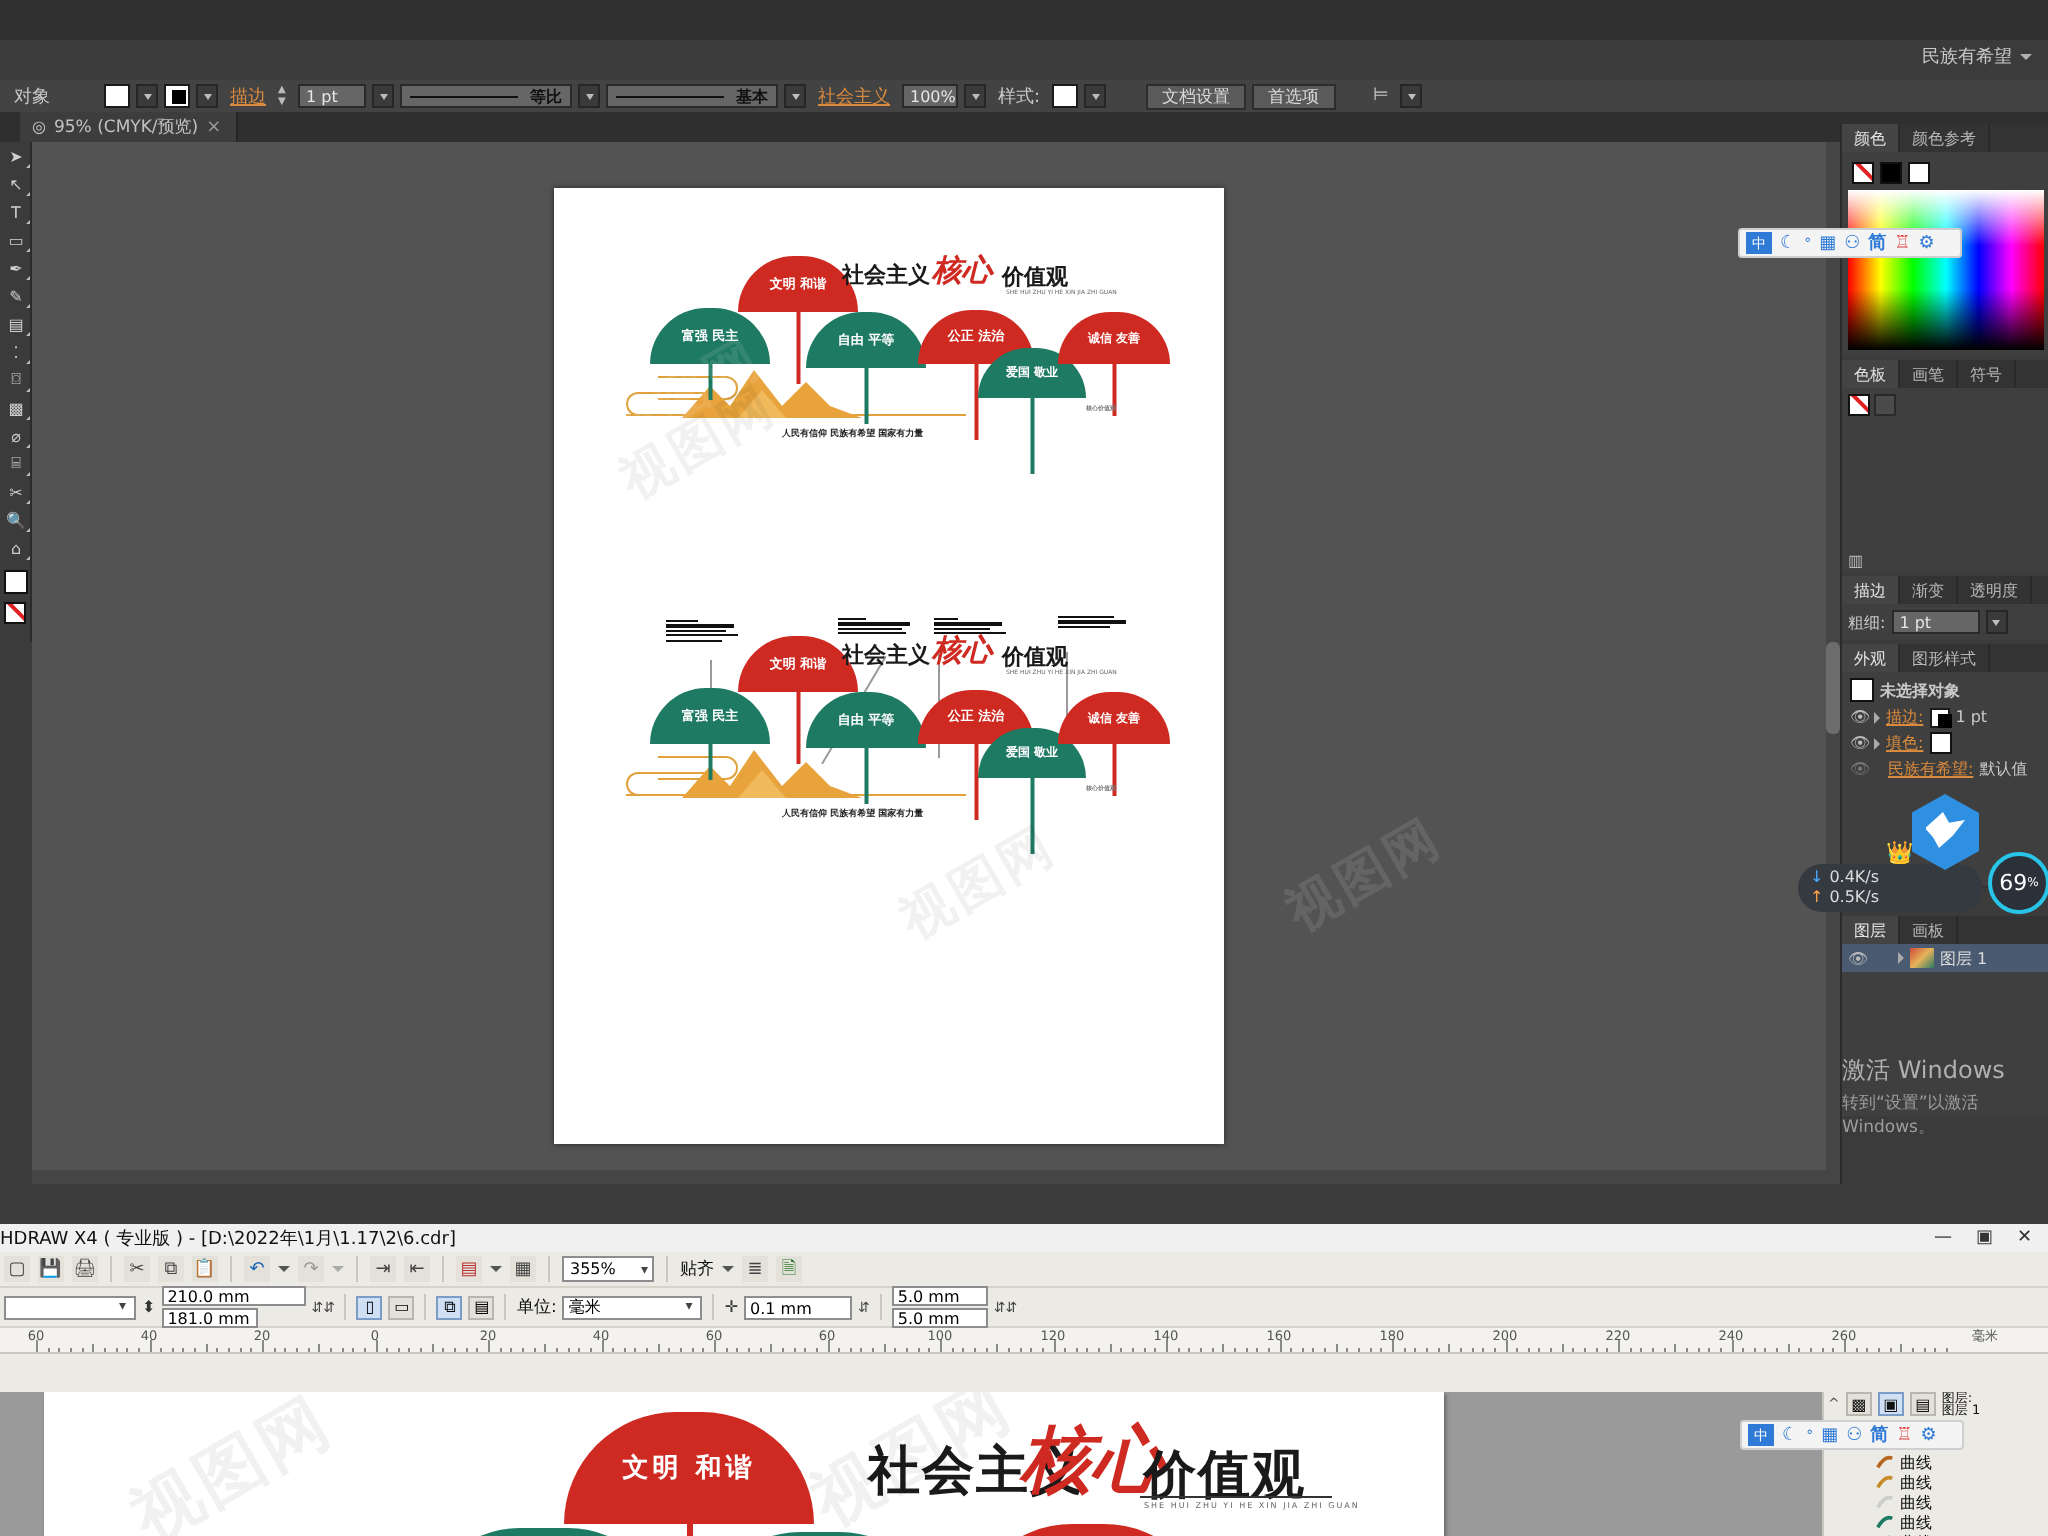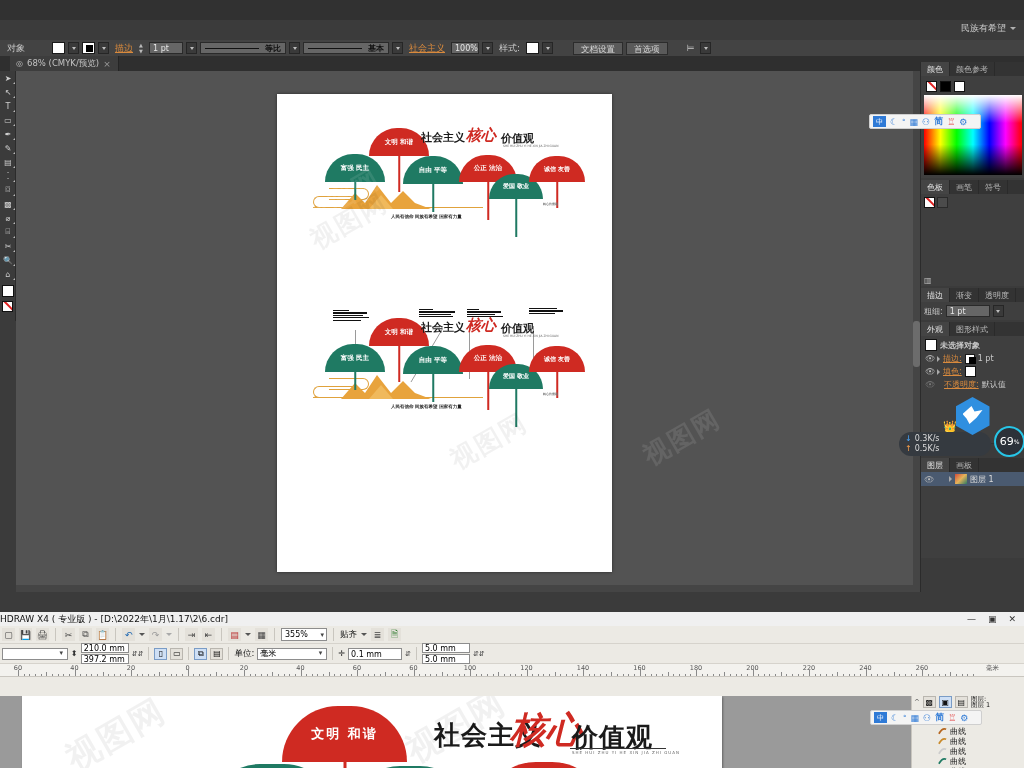--- a/index.html
+++ b/index.html
@@ -213,21 +213,21 @@
       <div class="btn-flat">首选项</div>
       <div style="width:10px"></div>
       <div class="cb-label">⊨</div>
       <div class="dd"></div>
     </div>
 
     <div class="ai-tabbar">
       <div style="width:10px"></div>
       <div class="doc-tab">
         <span style="font-size:8px">◎</span>
-        <span>68% (CMYK/预览)</span>
+        <span>95% (CMYK/预览)</span>
         <span class="tab-x">×</span>
       </div>
     </div>
 
     <div class="ai-tools">
       <div class="tool">➤</div>
       <div class="tool">↖</div>
       <div class="tool">T</div>
       <div class="tool">▭</div>
       <div class="tool">✒</div>
@@ -431,21 +431,21 @@
           <div class="none-sw"></div>
           <div class="mini-sw" style="background:#4b4b4b;border-color:#2a2a2a"></div>
         </div>
         <div style="position:absolute;left:3px;bottom:1px;font-size:8px;color:#b7b7b7;">▥</div>
 
         <div class="netspeed">
           <div class="ns-crown">👑</div>
           <div class="ns-pill">
             <div class="ns-row">
               <span style="color:#4aa8ff;">↓</span>
-              <span>0.3K/s</span>
+              <span>0.4K/s</span>
             </div>
             <div class="ns-row">
               <span style="color:#ffa24a;">↑</span>
               <span>0.5K/s</span>
             </div>
           </div>
           <div class="ns-circle">
             <span>69</span>
               <span style="font-size:6px">%</span>
           </div>
@@ -481,21 +481,21 @@
         </div>
         <div class="appear-row">
           <span class="eye">👁</span>
             <span class="arw"></span>
           <span class="lnk">填色:</span>
           <span class="mini-sw" style="background:#fff"></span>
         </div>
         <div class="appear-row">
           <span class="eye" style="opacity:.45">👁</span>
             <span style="width:4px"></span>
-          <span class="lnk">不透明度:</span>
+          <span class="lnk">民族有希望:</span>
           <span>默认值</span>
         </div>
         <div class="bird"></div>
       </div>
       <div class="pnl-footer">
         <span>▫</span>
         <span>▣</span>
         <span>fx.</span>
         <span style="margin-left:auto">⊘</span>
       </div>
@@ -507,20 +507,24 @@
       <div class="pnl-body" style="padding:0;height:86px;">
         <div class="layer-row">
           <span class="eye">👁</span>
           <span style="width:10px"></span>
           <span class="arw"></span>
           <span class="layer-thumb"></span>
           <span>图层 1</span>
         </div>
       </div>
 
+      <div class="winact">
+        <div class="t1">激活 Windows</div>
+        <div class="t2">转到“设置”以激活 Windows。</div>
+      </div>
     </div>
 
     <div class="wm" style="left:300px; top:180px;">视图网</div>
     <div class="wm" style="left:640px; top:420px;">视图网</div>
   </div>
 
   <div class="cd-win">
 
     <div class="cd-title">
       <span class="cd-titletxt">HDRAW X4 ( 专业版 ) - [D:\2022年\1月\1.17\2\6.cdr]</span>
@@ -562,22 +566,22 @@
       <div class="cd-btn">≣</div>
       <div class="cd-btn" style="color:#2a7a2a">🗎</div>
     </div>
 
     <div class="cd-prop">
       <div class="cd-field" style="width:66px;height:12px;line-height:11px;display:flex;align-items:center;">
         <span class="cd-combo-arrow">▾</span>
       </div>
       <span style="font-size:8px;color:#333">⬍</span>
       <div class="cd-stack">
-        <div class="cd-field" style="width:48px">210.0 mm</div>
-        <div class="cd-field" style="width:48px">397.2 mm</div>
+        <div class="cd-field" style="width:72px">210.0 mm</div>
+        <div class="cd-field" style="width:48px">181.0 mm</div>
       </div>
       <span style="font-size:7px;color:#444">⇵⇵</span>
       <div class="cd-sep"></div>
       <div class="om-tool on">▯</div>
       <div class="om-tool">▭</div>
       <div class="cd-sep"></div>
       <div class="om-tool on">⧉</div>
       <div class="om-tool">▤</div>
       <div class="cd-sep"></div>
       <span style="font-size:8.5px;color:#111">单位:</span>

